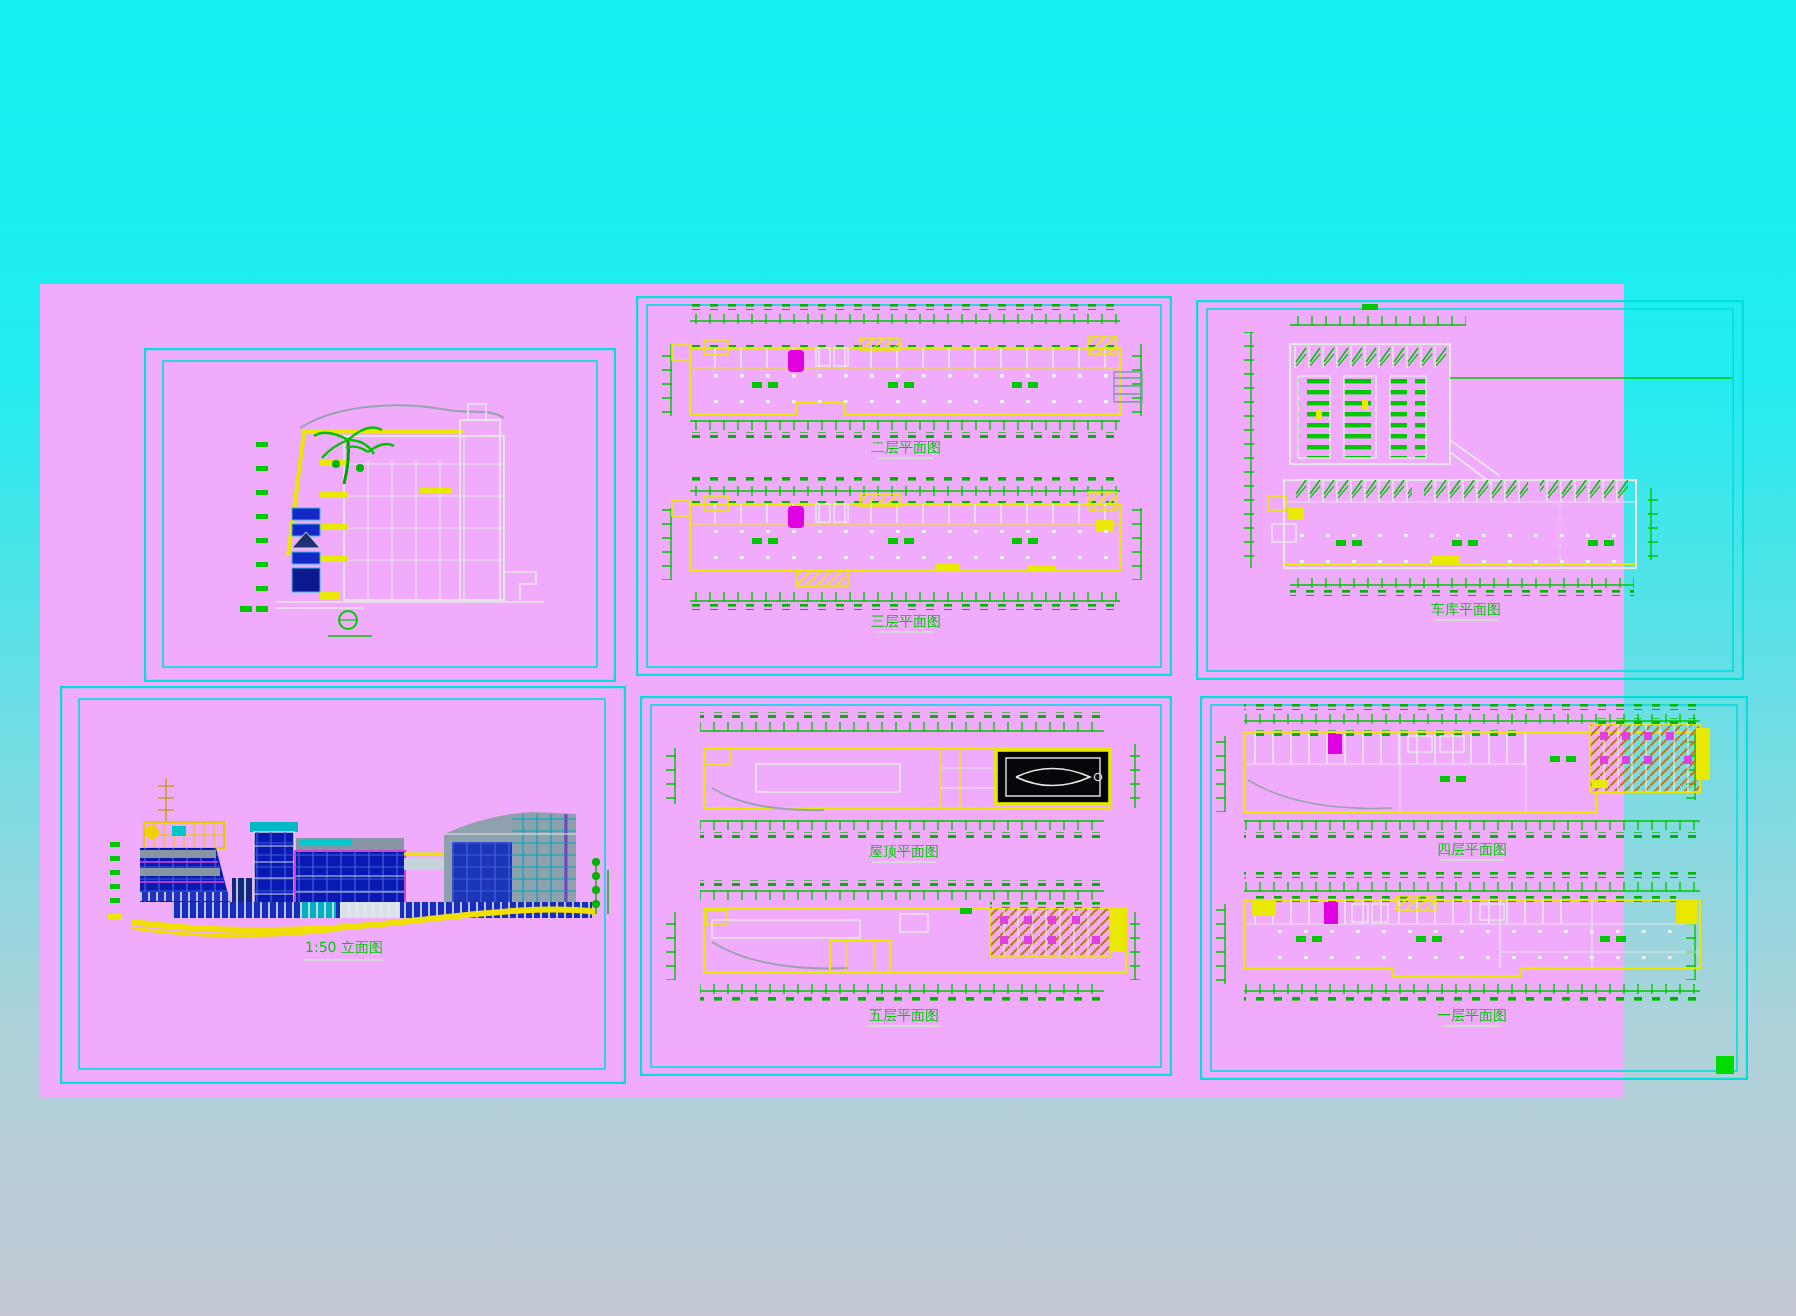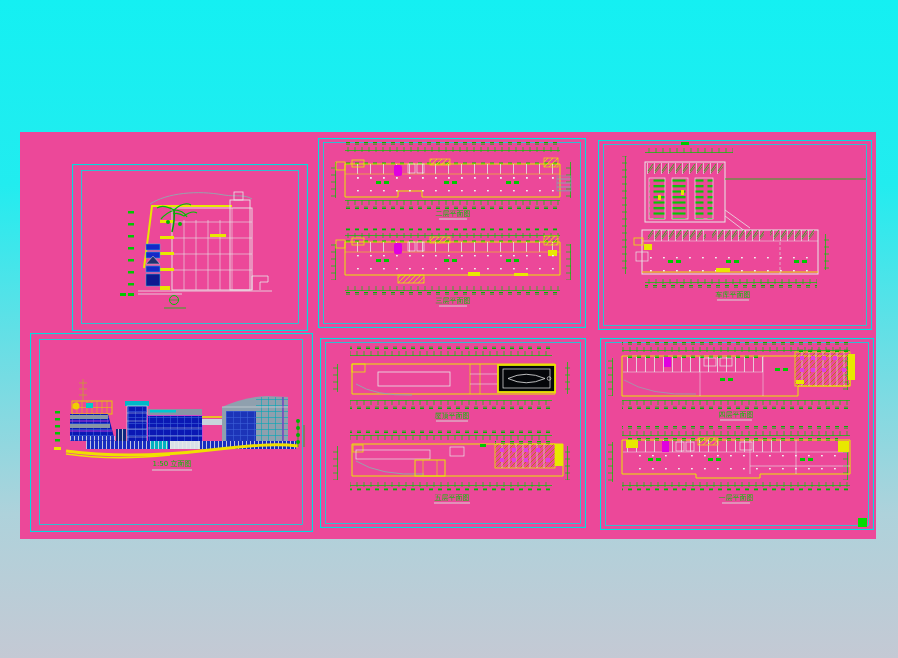--- a/index.html
+++ b/index.html
@@ -2,22 +2,22 @@
 <html><head>
 <meta charset="utf-8">
 <style>
   html,body{margin:0;padding:0;}
   body{
     width:898px;height:658px;overflow:hidden;position:relative;
     background:linear-gradient(180deg,#14f0f2 0%,#22ecef 28%,#6fdde4 55%,#aed2db 78%,#c4c9d4 100%);
     font-family:"DejaVu Sans",sans-serif;
   }
   #canvas{
-    position:absolute;left:20px;top:132px;width:856px;height:407px;
-    background:#ec4899;
+    position:absolute;left:20px;top:142px;width:792px;height:407px;
+    background:#f0abfc;
   }
   .panel{position:absolute;display:block;}
   svg text{font-family:"DejaVu Sans",sans-serif;fill:#00c800;font-size:7px;text-anchor:middle;}
   .b-outer{fill:none;stroke:#00dede;stroke-width:1.2;}
   .b-inner{fill:none;stroke:#00dede;stroke-width:0.8;}
   .yw{stroke:#e8e800;fill:none;}
   .wt{stroke:#e8e8e8;fill:none;}
   .gy{stroke:#98a2ac;fill:none;}
   .gn{fill:#00c800;}
   .ul{stroke:#d8d8d8;stroke-width:1;}

